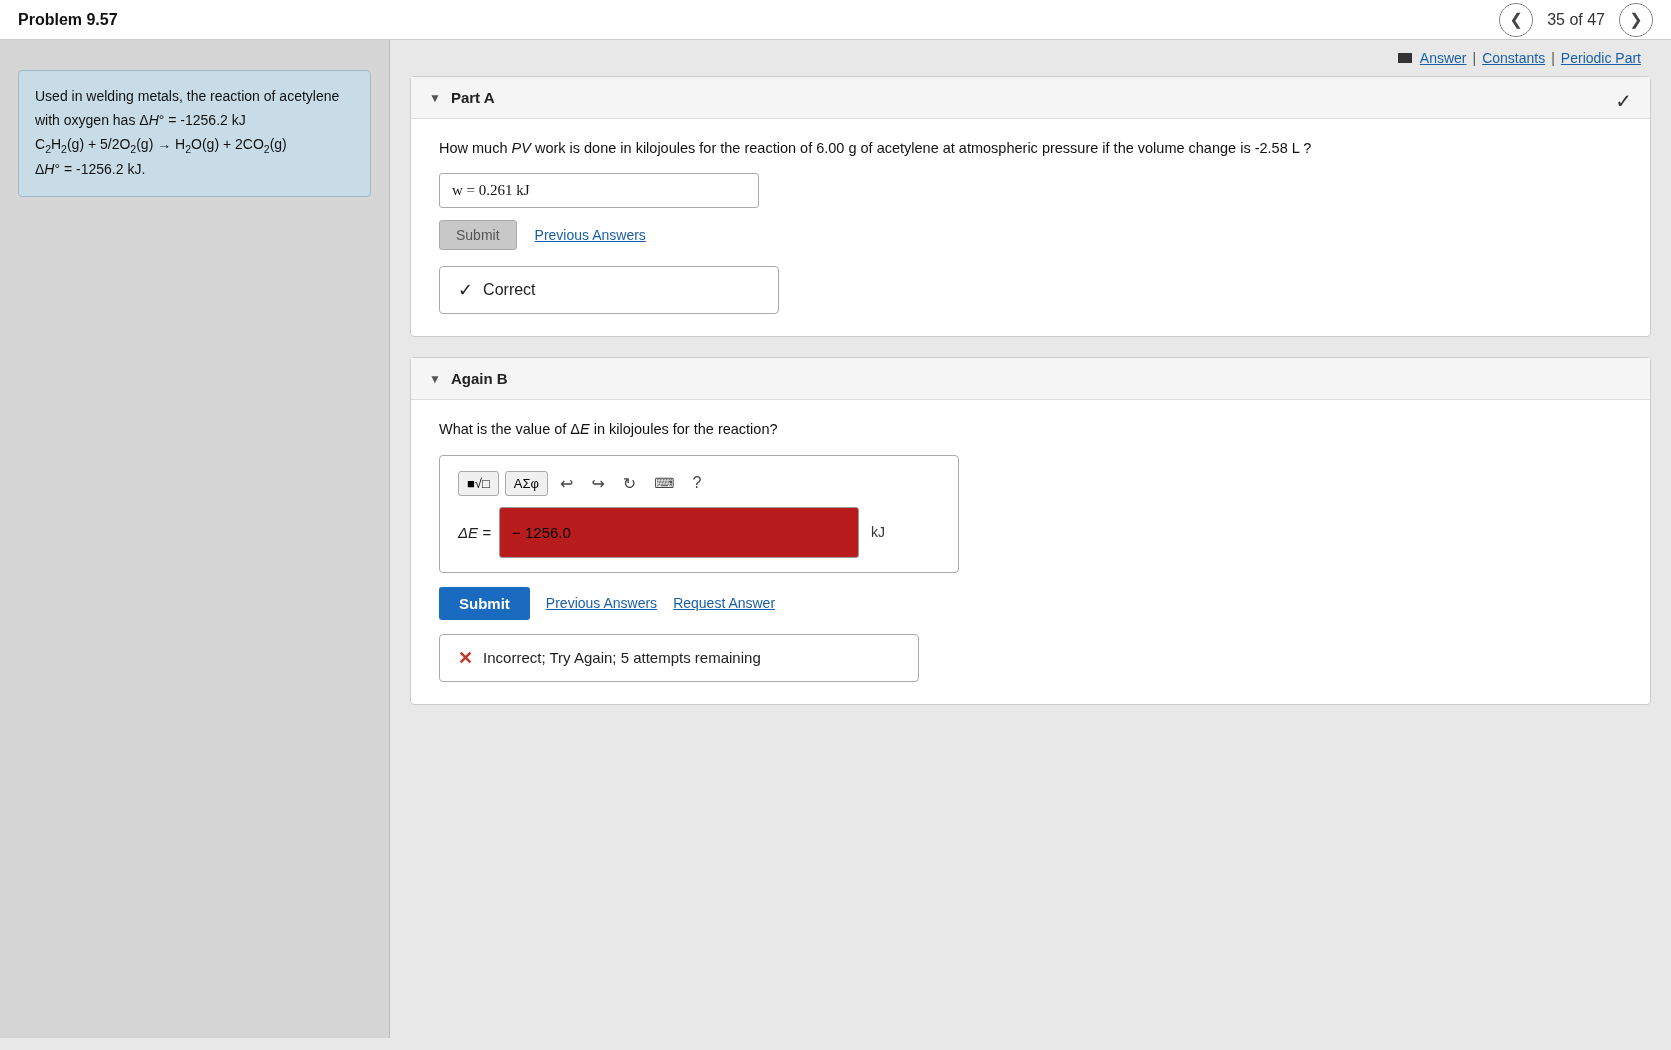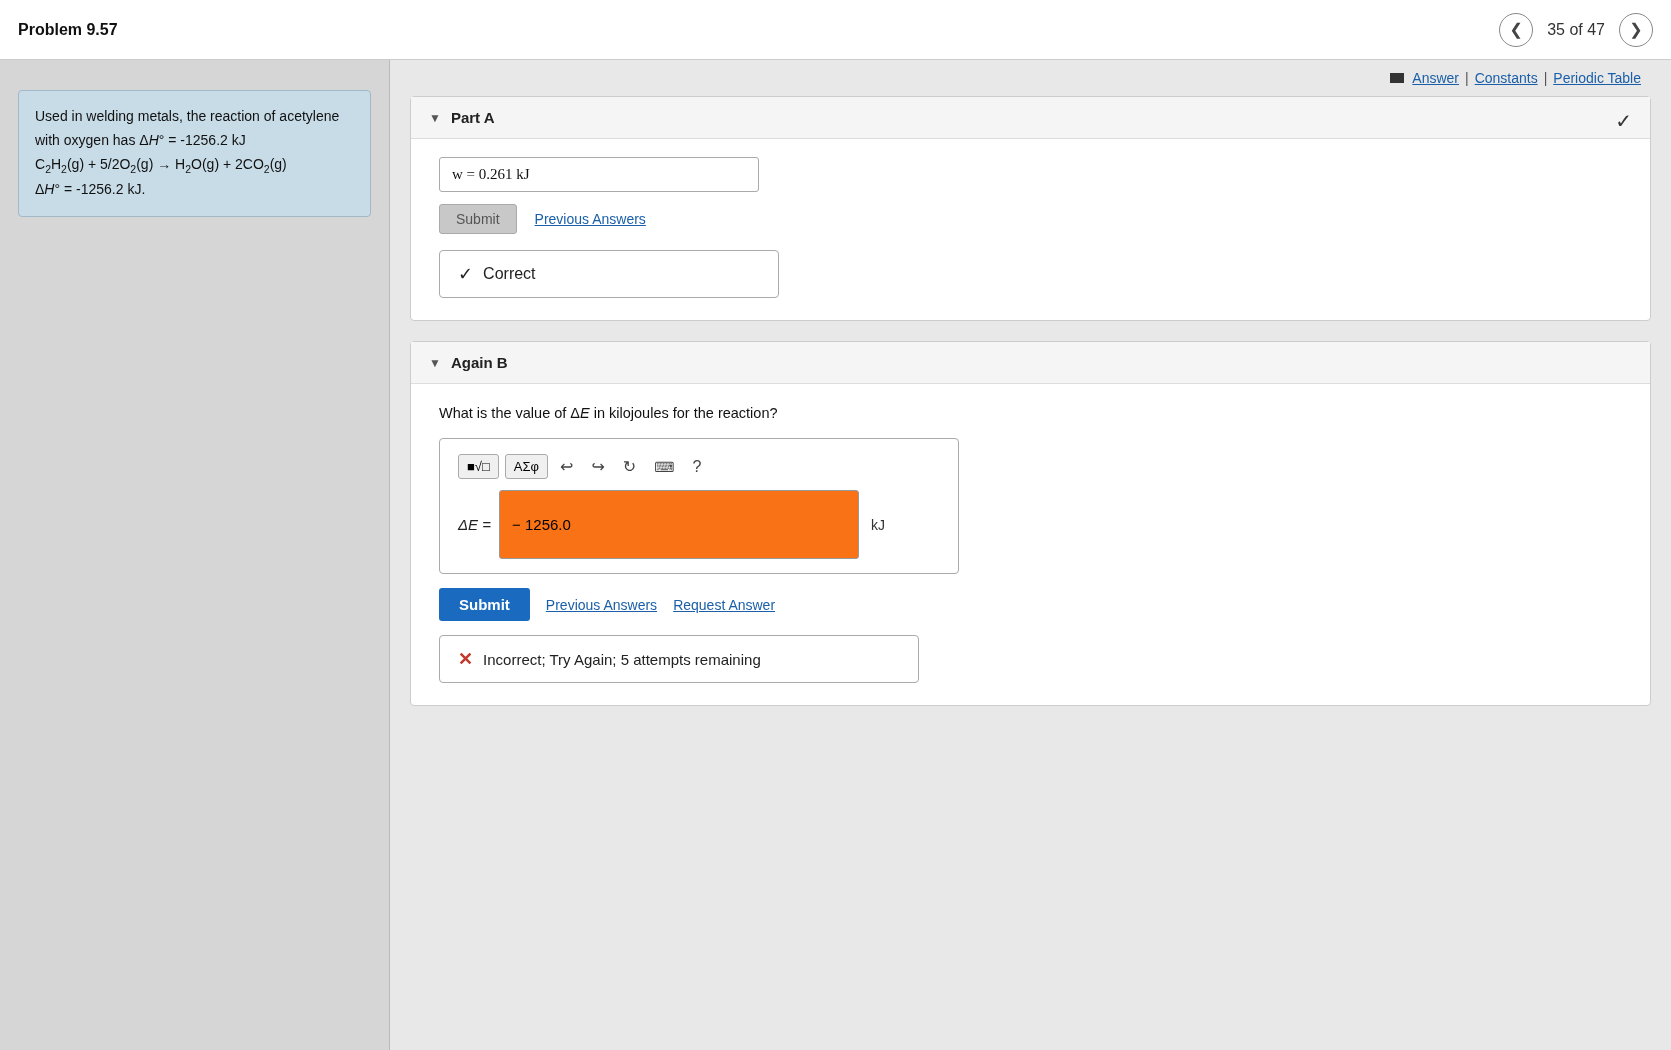--- a/index.html
+++ b/index.html
@@ -13,21 +13,21 @@
     }
 
     
     .top-bar {
       display: flex;
       align-items: center;
       justify-content: space-between;
       background: #fff;
       border-bottom: 1px solid #ccc;
       padding: 10px 18px;
-      height: 60px;
+      height: 40px;
     }
     .problem-title {
       font-size: 16px;
       font-weight: 600;
       color: #111;
     }
     .nav-controls {
       display: flex;
       align-items: center;
       gap: 8px;
@@ -257,24 +257,24 @@
       gap: 8px;
     }
     .delta-e-label {
       font-size: 15px;
       font-style: italic;
       white-space: nowrap;
     }
     .delta-e-input {
       border: 1px solid #999;
       border-radius: 3px;
-      padding: 25px 12px;
+      padding: 16px 12px;
       font-size: 15px;
       width: 360px;
-      background: #f97316;
+      background: #b91c1c;
     }
     .unit-label {
       font-size: 14px;
       color: #333;
       margin-left: 4px;
     }
 
     
     .submit-row-b {
       display: flex;
@@ -337,30 +337,33 @@
   </div>
 
   <div class="content-area">
 
     <div class="links-bar">
       <span style="display:inline-block;width:14px;height:10px;background:#333;margin-right:2px;vertical-align:middle;"></span>
       <a>Answer</a>
       <span class="separator">|</span>
       <a>Constants</a>
       <span class="separator">|</span>
-      <a>Periodic Table</a>
+      <a>Periodic Part</a>
     </div>
 
     <div class="part-section part-a-wrapper">
       <div class="part-header">
         <span class="arrow">▼</span>
         <span class="part-label">Part A</span>
       </div>
       <span class="part-a-check">✓</span>
       <div class="part-body">
+        <div class="question-text">
+          How much <em>PV</em> work is done in kilojoules for the reaction of 6.00 g of acetylene at atmospheric pressure if the volume change is -2.58 L ?
+        </div>
         <div class="answer-row">
           <div class="answer-input-box">w = 0.261  kJ</div>
         </div>
         <div class="submit-row">
           <button class="submit-btn-gray">Submit</button>
           <a class="prev-answers-link">Previous Answers</a>
         </div>
         <div class="correct-box">
           <span class="correct-check">✓</span>
           <span>Correct</span>

